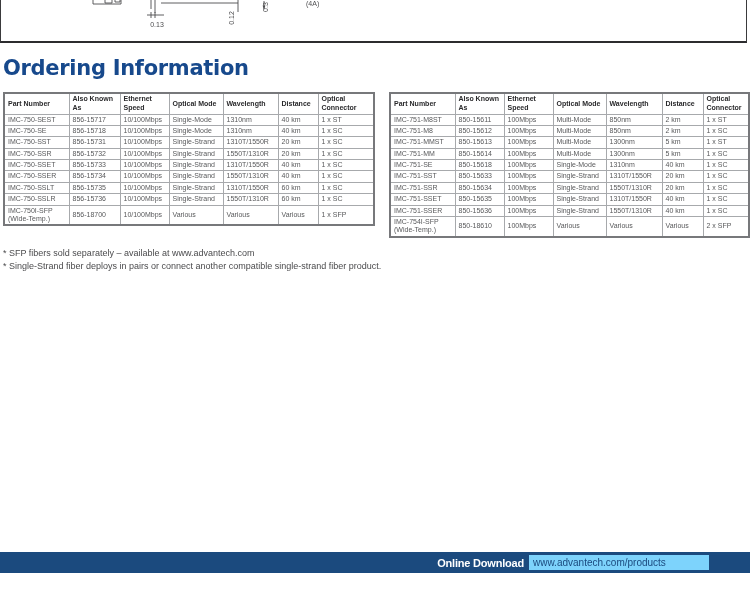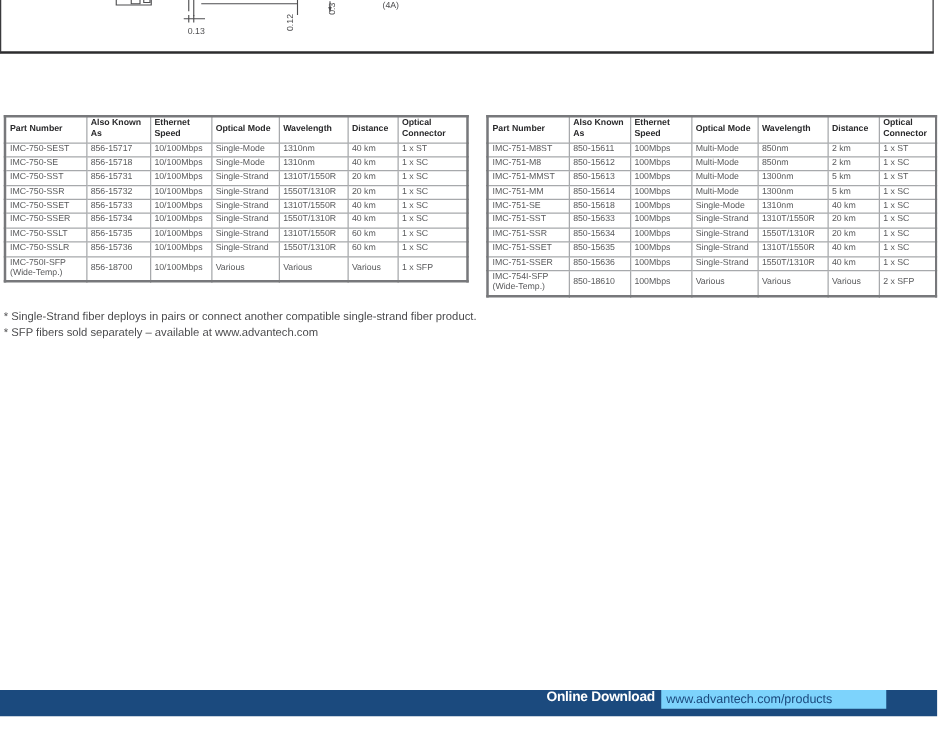--- a/index.html
+++ b/index.html
@@ -54,21 +54,21 @@
   
   .footnotes {
     position:absolute; left:3px; top:247px; width:386px;
     font-size:9px; line-height:13px; color:#4b4b4d;
   }
   .footnotes p { margin:0; }
 
   
   .footer-bar {
     position:absolute; left:0; top:552px; width:750px; height:21px;
-    background:#1b4a7e; display:flex; 
+    background:#1b4a7e; display:flex; align-items:center;
   }
   .footer-label {
     margin-left:auto; color:#ffffff; font-weight:bold; font-size:11px;
     letter-spacing:-0.2px;
   }
   .url-box {
     margin-left:5px; margin-right:41px; width:180px; height:15px;
     background:#7dd3fc; display:flex; align-items:center; padding-left:4px;
     font-size:10px; color:#1b4a7e;
   }
@@ -94,20 +94,21 @@
         <path d="M263,1 L263,9"></path>
       </g>
       <path d="M261.6,5.5 L263,9.5 L264.4,5.5 Z" fill="#4d4d4f"></path>
       <text x="156" y="27" font-size="7" text-anchor="middle" fill="#4d4d4f">0.13</text>
       <text x="233" y="18" font-size="7" text-anchor="middle" fill="#4d4d4f" transform="rotate(-90 233 18)">0.12</text>
       <text x="267" y="7" font-size="7" text-anchor="middle" fill="#4d4d4f" transform="rotate(-90 267 7)">0.3</text>
       <text x="305" y="6" font-size="7" fill="#4d4d4f">(4A)</text>
     </svg>
   </div>
 
+  <h1 class="section-title">Ordering Information</h1>
 
   <table class="order t1">
       <thead>
         <tr>
           <th>Part Number</th>
           <th>Also Known As</th>
           <th>Ethernet Speed</th>
           <th>Optical Mode</th>
           <th>Wavelength</th>
           <th>Distance</th>
@@ -298,22 +299,22 @@
           <td>100Mbps</td>
           <td>Various</td>
           <td>Various</td>
           <td>Various</td>
           <td>2 x SFP</td>
         </tr>
       </tbody>
     </table>
 
   <div class="footnotes">
+    <p>* SFP fibers sold separately – available at www.advantech.com</p>
     <p>* Single-Strand fiber deploys in pairs or connect another compatible single-strand fiber product.</p>
-    <p>* SFP fibers sold separately – available at www.advantech.com</p>
   </div>
 
   <div class="footer-bar">
     <span class="footer-label">Online Download</span>
     <span class="url-box">
       <span>www.advantech.com/products</span>
     </span>
   </div>
 
 </div>

